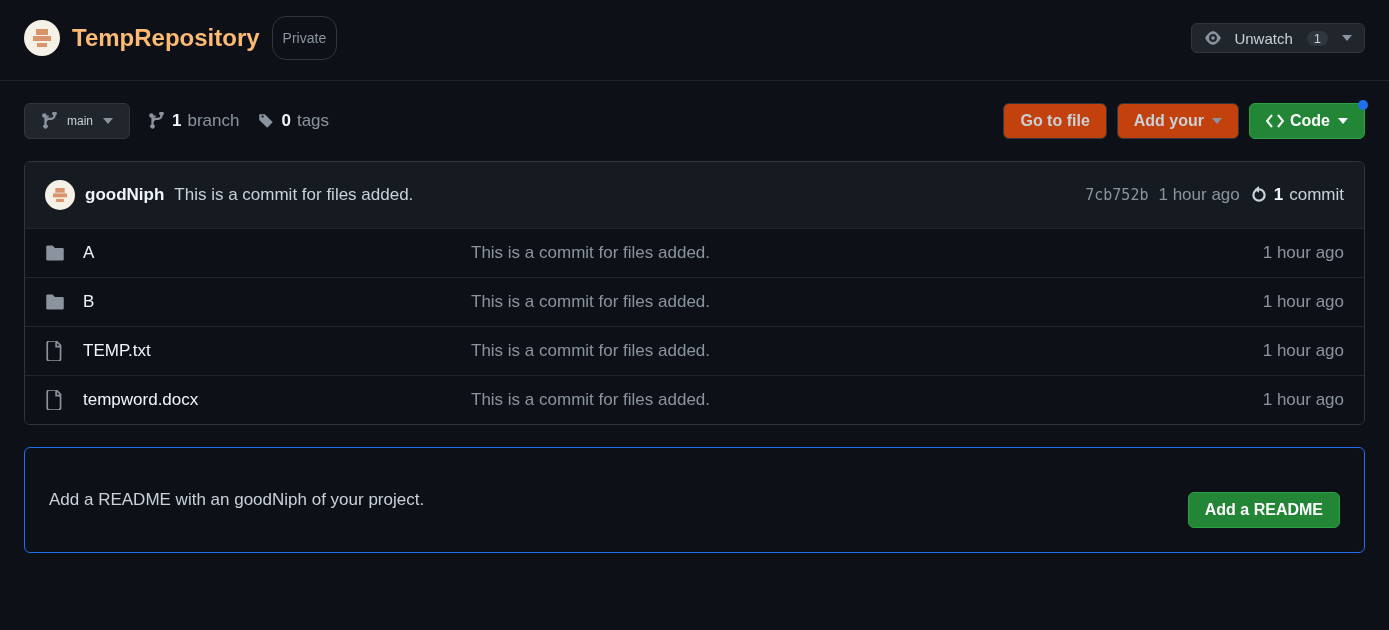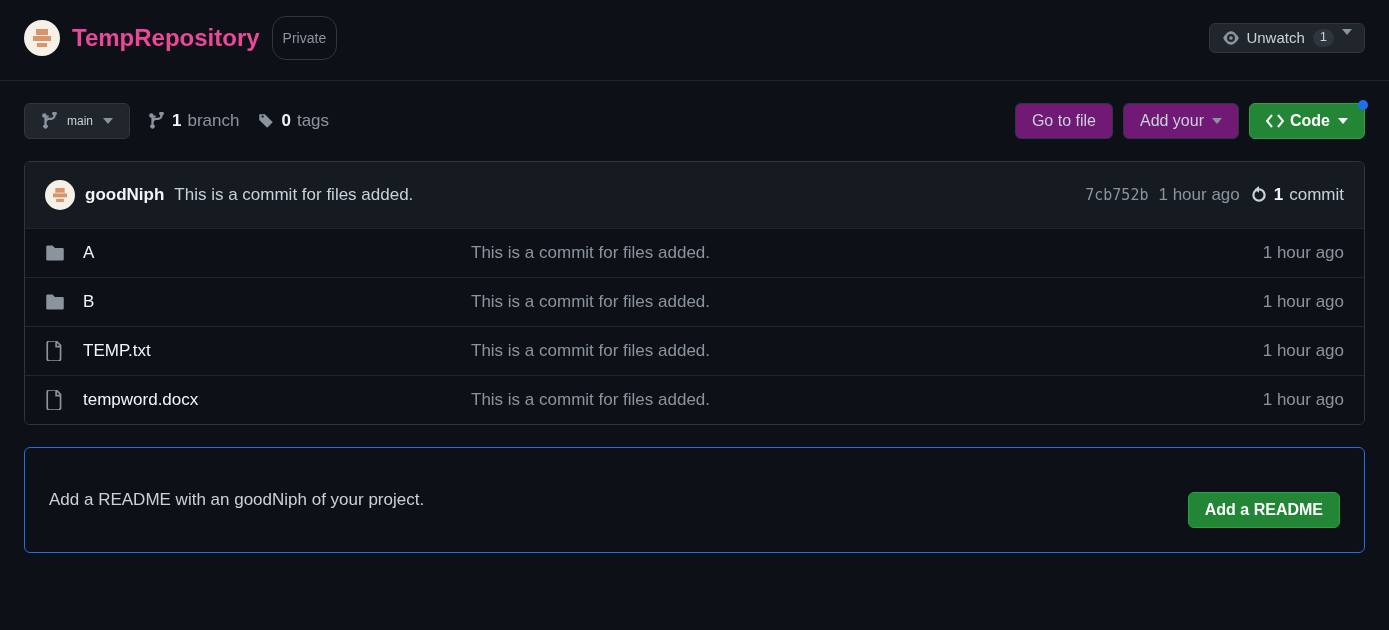--- a/index.html
+++ b/index.html
@@ -18,30 +18,30 @@
     padding:16px 24px 20px 24px;
     border-bottom:1px solid #21262d;
   }
   .repo-avatar {
     width:36px; height:36px; border-radius:50%;
     background:#f6f1e6;
     display:flex; align-items:center; justify-content:center;
     margin-right:12px;
   }
   .repo-name {
-    font-size:24px; font-weight:600; color:#ec4899;
+    font-size:24px; font-weight:600; color:#fdba74;
     margin-right:12px;
   }
   .visibility-badge {
     border:1px solid #30363d; border-radius:14px;
     padding:13px 10px; font-size:14px; color:#8b949e;
   }
   .spacer { flex:1; }
   .watch-btn {
-    display:flex; gap:6px;
+    display:flex; align-items:center; gap:12px;
     background:#21262d; border:1px solid #30363d; border-radius:6px;
     padding:5px 12px; font-size:15px; color:#c9d1d9; cursor:pointer;
   }
   .count-pill {
     background:#30363d; border-radius:10px; padding:0 7px;
     font-size:13px; color:#c9d1d9; margin-left:2px;
   }
   .toolbar {
     display:flex; align-items:center; gap:18px;
     padding:22px 24px;
@@ -50,23 +50,23 @@
     display:flex; align-items:center; gap:8px;
     background:#21262d; border:1px solid #30363d; border-radius:6px;
     padding:8px 16px; font-size:12px; color:#c9d1d9; cursor:pointer;
   }
   .meta-item {
     display:flex; align-items:center; gap:6px; font-size:17px; color:#8b949e;
   }
   .meta-item .bold { font-weight:600; color:#f0f6fc; }
   .toolbar-right { margin-left:auto; display:flex; gap:10px; }
   .btn {
-    background:#701a75; border:1px solid #30363d; border-radius:6px;
+    background:#c2410c; border:1px solid #30363d; border-radius:6px;
     padding:8px 16px; font-size:16px; color:#c9d1d9; cursor:pointer;
-    display:flex; align-items:center; gap:6px;
+    display:flex; align-items:center; gap:6px;font-weight:bold;
   }
   .btn-code {
     background:#238636; border-color:#2ea043; color:#fff; font-weight:700;
     position:relative;
   }
   .btn-code::after {
     content:""; position:absolute; top:-4px; right:-4px;
     width:10px; height:10px; background:#1f6feb; border-radius:50%;
   }
   .file-box {

